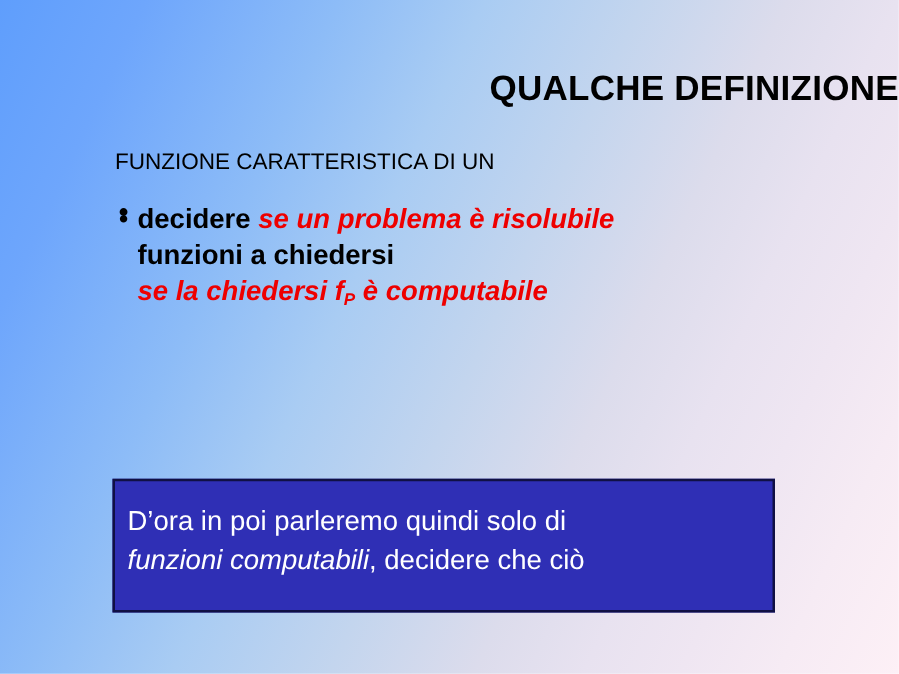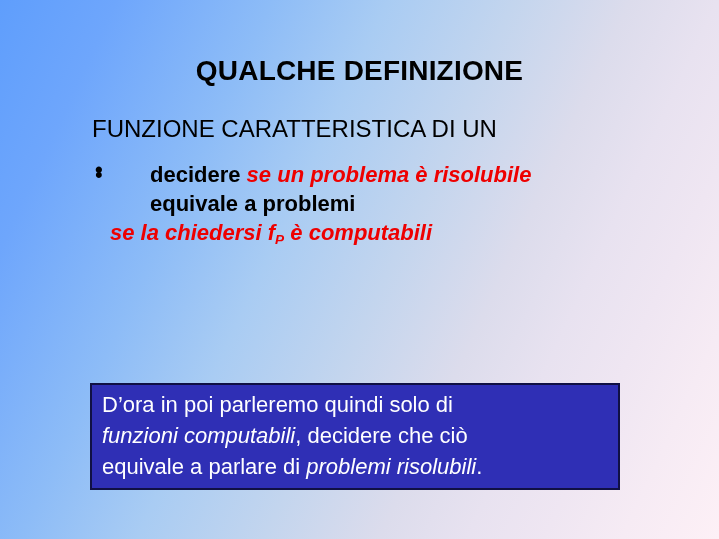--- a/index.html
+++ b/index.html
@@ -30,36 +30,36 @@
         #f6ebf4 90%,
         #fdf0f6 100%);
     overflow: hidden;
   }
   
   #slide-title {
     position: absolute;
     left: 0;
     top: 55px;
     width: 719px;
-    text-align: center;
+    text-align: right;
     font-size: 28px;
     font-weight: bold;
     color: #000000;
     letter-spacing: 0.2px;
     white-space: nowrap;
   }
   
   #body-block {
     position: absolute;
     left: 92px;
     top: 114px;
     width: 540px;
   }
   .heading-line {
-    font-size: 24px;
+    font-size: 18px;
     font-weight: normal;
     color: #000000;
     line-height: 30px;
     letter-spacing: 0px;
   }
   .bullet-row {
     display: block;
     position: relative;
     padding-left: 18px;
     font-size: 22px;
@@ -84,21 +84,20 @@
   }
   .sub-line {
     display: block;
     padding-left: 18px;
     font-size: 22px;
     line-height: 29px;
     color: #000000;
   }
   .bold {
     font-weight: bold;
-    margin-left: 40px;
   }
   .red-em {
     color: #ee0000;
     font-weight: bold;
     font-style: italic;
     text-align: center;
   }
   .sub-p {
     font-size: 0.62em;
     vertical-align: -0.28em;
@@ -108,21 +107,21 @@
   
   #emphasis-box {
     position: absolute;
     left: 90px;
     top: 383px;
     width: 530px;
     height: 107px;
     box-sizing: border-box;
     background: #2f2fb5;
     border: 2px solid #101044;
-    padding: 4px 8px 0 10px;
+    padding: 16px 8px 0 10px;
   }
   .box-line {
     display: block;
     color: #ffffff;
     font-size: 22px;
     line-height: 31px;
     white-space: nowrap;
   }
   .box-em {
     font-weight: normal;
@@ -146,28 +145,27 @@
 
     <div class="bullet-row" id="bullet-2">
       <span class="bullet-dot">•</span>
     </div>
 
     <div class="sub-line">
       <span class="bold">decidere </span><span class="red-em">se un problema è risolubile</span>
     </div>
 
     <div class="sub-line">
-      <span class="bold">equivale a problemi</span>
+      <span class="bold">funzioni a chiedersi</span>
     </div>
 
     <div class="sub-line">
-      <span class="red-em"><span>se la chiedersi f</span><span class="sub-p">P</span><span> è computabili</span></span>
+      <span class="red-em"><span>se la chiedersi f</span><span class="sub-p">P</span><span> è computabile</span></span>
     </div>
 
   </div>
 
   <div id="emphasis-box">
     <span class="box-line"><span>D’ora in poi parleremo quindi solo di</span></span>
     <span class="box-line"><span class="box-em">funzioni computabili</span><span>, decidere che ciò</span></span>
-    <span class="box-line"><span>equivale a parlare di </span><span class="box-em">problemi risolubili</span><span>.</span></span>
   </div>
 
 </div>
 
 </body></html>

